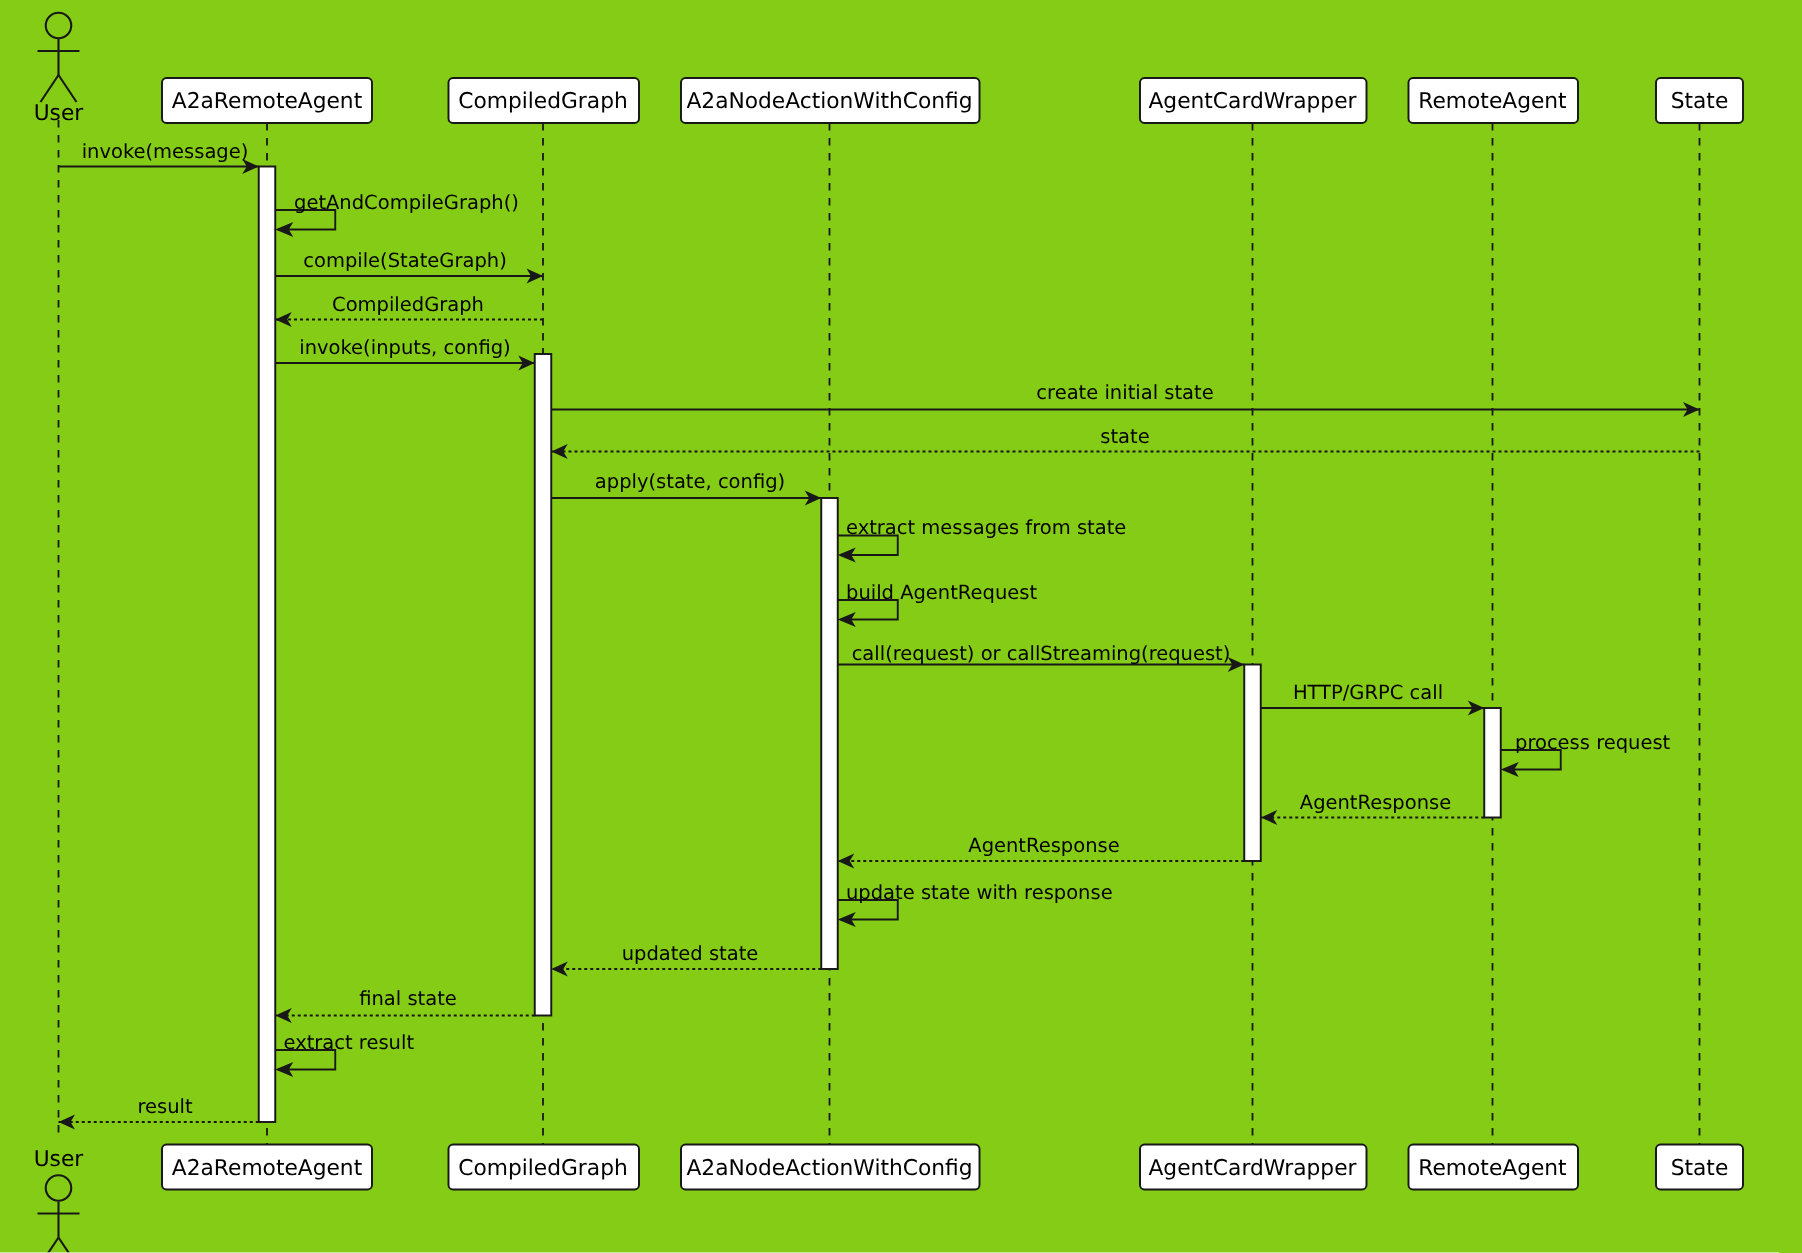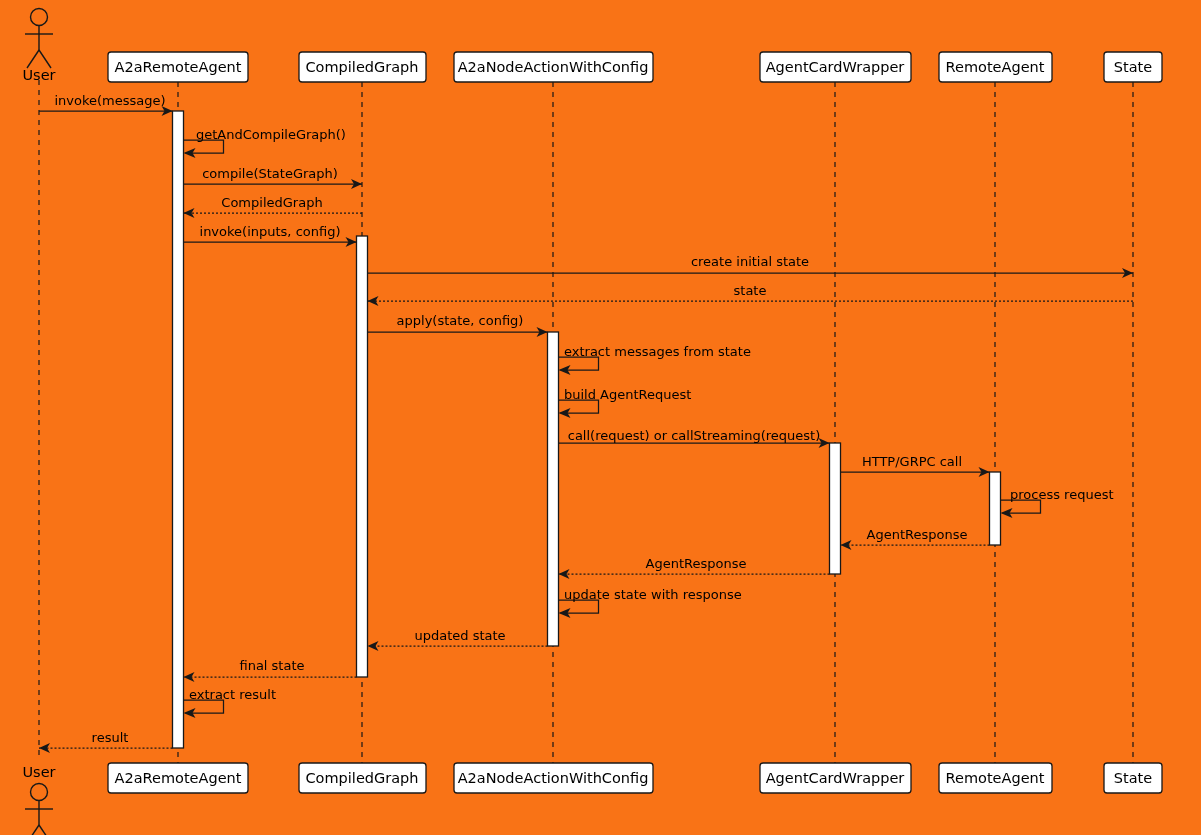--- a/index.html
+++ b/index.html
@@ -8,21 +8,21 @@
     background: #ffffff;
   }
   body {
     font-family: "DejaVu Sans", sans-serif;
     -webkit-font-smoothing: antialiased;
   }
   #diagram-root {
     position: relative;
     width: 1201px;
     height: 835px;
-    background: #f97316;
+    background: #84cc16;
     overflow: hidden;
   }
   svg.diagram-canvas {
     position: absolute;
     left: 0;
     top: 0;
     width: 1201px;
     height: 835px;
   }
   .participant-label,

